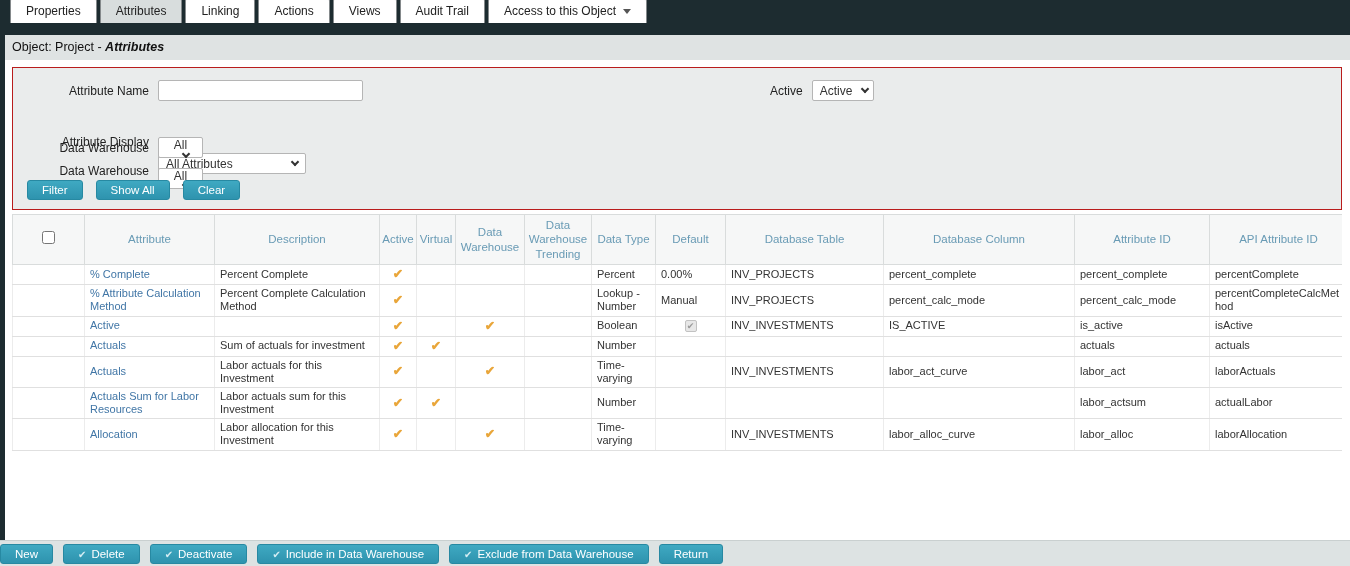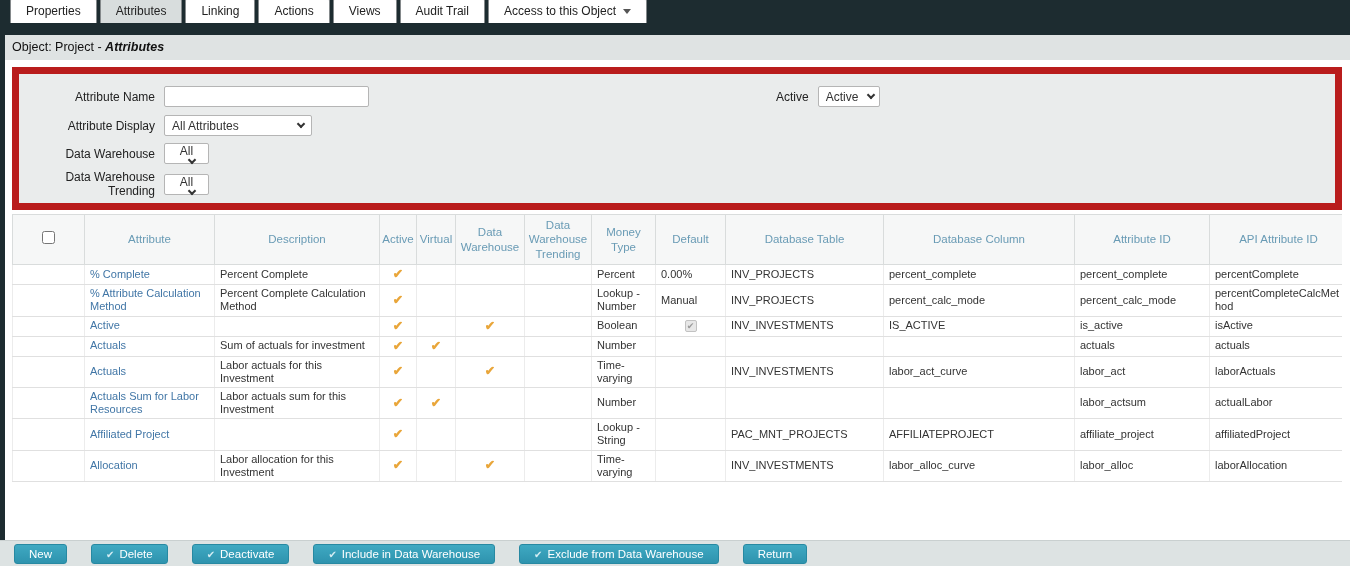--- a/index.html
+++ b/index.html
@@ -26,39 +26,39 @@
     position:absolute; top:35px; left:0; width:100%; height:25px;
     background:var(--bar-bg); line-height:25px; padding-left:12px; font-size:12.5px; color:#111;
   }
   .objectbar em { font-style:italic; font-weight:bold; }
   
   .left-edge { position:absolute; top:35px; left:0; width:5px; height:505px; background:var(--dark-band); z-index:5; }
   
   .content { position:absolute; top:60px; left:5px; right:0; bottom:26px; background:#fff; overflow:hidden; }
   .filter-panel {
     position:absolute; top:7px; left:7px; right:8px; height:143px;
-    background:var(--panel-bg); border:7px solid #b91c1c;
+    background:var(--panel-bg); border:1px solid #b91c1c;
   }
   .f-row { position:absolute; left:0; display:flex; align-items:center; }
   .f-row.r1 { top:12px; } .f-row.r2 { top:41px; } .f-row.r3 { top:69px; } .f-row.r4 { top:96px; }
   .f-label { display:inline-block; width:136px; text-align:right; font-size:12px; color:#222; margin-right:9px; }
   .text-input {
     width:205px; height:21px; border:1px solid #b5b5b5; border-radius:2px;
     font-size:12px; padding:0 5px; background:#fff; font-family:inherit;
   }
   .select {
     display:inline-flex; align-items:center; justify-content:space-between;
     background:#fff; border:1px solid #b5b5b5; border-radius:2px; height:21px;
     padding:0 7px; font-size:12px; cursor:pointer;
   }
   .select .chev {
     width:6px; height:6px; border-right:2px solid #333; border-bottom:2px solid #333;
     transform:rotate(45deg); margin-left:10px; margin-top:-3px; flex:none;
   }
-  .sel-wide { width:148px; } .sel-small { width:45px;flex-direction:column; } .sel-active { width:62px; }
+  .sel-wide { width:148px;margin-top:44px; } .sel-small { width:45px;flex-direction:column; } .sel-active { width:62px; }
   .active-filter { position:absolute; top:12px; left:757px; display:flex; align-items:center; }
   .active-filter .f-label { width:auto; margin-right:9px; }
   .filter-buttons { position:absolute; left:14px; bottom:9px; display:flex; gap:13px; }
   
   .btn {
     background:linear-gradient(var(--accent), var(--accent-dark2));
     border:1px solid var(--accent-dark); border-radius:3px; color:#fff;
     font-size:11.5px; padding:3px 14px; cursor:pointer; font-family:inherit; white-space:nowrap;
     display:inline-flex; align-items:center;
   }
@@ -82,21 +82,21 @@
     display:inline-block; width:12px; height:12px; background:#e7e7e7;
     border:1px solid #c2c2c2; border-radius:2px; color:#9b9b9b;
     font-size:9px; line-height:11px; text-align:center;
   }
   .hdr-cb { width:13px; height:13px; margin:0; cursor:pointer; }
   
   .footer {
     position:absolute; bottom:0; left:0; width:100%; height:26px;
     background:#dde3e3; border-top:1px solid #c9d0d0;
   }
-  .footer-buttons { display:flex; gap:24px; padding:3px 0 0 14px; }
+  .footer-buttons { display:flex; gap:10px; padding:3px 0 0 0; }
 </style>
 </head>
 <body>
 
 <div class="topbar">
   <div class="tab-bar">
       <div class="tab">
         <span>Properties</span>
       </div>
       <div class="tab active">
@@ -155,20 +155,31 @@
         <span>All</span>
         <span class="chev"></span>
       </div>
     </div>
     <div class="active-filter">
       <span class="f-label">Active</span>
       <div class="select sel-active">
         <span>Active</span>
         <span class="chev"></span>
       </div>
+    </div>
+    <div class="filter-buttons">
+      <button class="btn">
+          <span>Filter</span>
+        </button>
+      <button class="btn">
+          <span>Show All</span>
+        </button>
+      <button class="btn">
+          <span>Clear</span>
+        </button>
     </div>
   </div>
 
   <div class="table-wrap">
     <table>
       <colgroup>
         <col style="width:72px">
           <col style="width:130px">
           <col style="width:165px">
         <col style="width:37px">
@@ -184,21 +195,21 @@
       </colgroup>
       <thead>
         <tr>
             <th><input type="checkbox" class="hdr-cb" style=""></th>
             <th>Attribute</th>
             <th>Description</th>
             <th>Active</th>
             <th>Virtual</th>
             <th>Data Warehouse</th>
             <th>Data Warehouse Trending</th>
-            <th>Money Type</th>
+            <th>Data Type</th>
             <th>Default</th>
             <th>Database Table</th>
             <th>Database Column</th>
             <th>Attribute ID</th>
             <th>API Attribute ID</th>
           </tr>
       </thead>
       <tbody>
           <tr>
             <td></td>
@@ -285,35 +296,20 @@
             <td class="c-center"></td>
             <td>Number</td>
             <td></td>
             <td></td>
             <td></td>
             <td>labor_actsum</td>
             <td>actualLabor</td>
           </tr>
           <tr>
             <td></td>
-            <td><a class="attr-link">Affiliated Project</a></td>
-            <td></td>
-            <td class="c-center"><span class="check">✔</span></td>
-            <td class="c-center"></td>
-            <td class="c-center"></td>
-            <td class="c-center"></td>
-            <td>Lookup - String</td>
-            <td></td>
-            <td>PAC_MNT_PROJECTS</td>
-            <td>AFFILIATEPROJECT</td>
-            <td>affiliate_project</td>
-            <td>affiliatedProject</td>
-          </tr>
-          <tr>
-            <td></td>
             <td><a class="attr-link">Allocation</a></td>
             <td>Labor allocation for this Investment</td>
             <td class="c-center"><span class="check">✔</span></td>
             <td class="c-center"></td>
             <td class="c-center"><span class="check">✔</span></td>
             <td class="c-center"></td>
             <td>Time-varying</td>
             <td></td>
             <td>INV_INVESTMENTS</td>
             <td>labor_alloc_curve</td>

